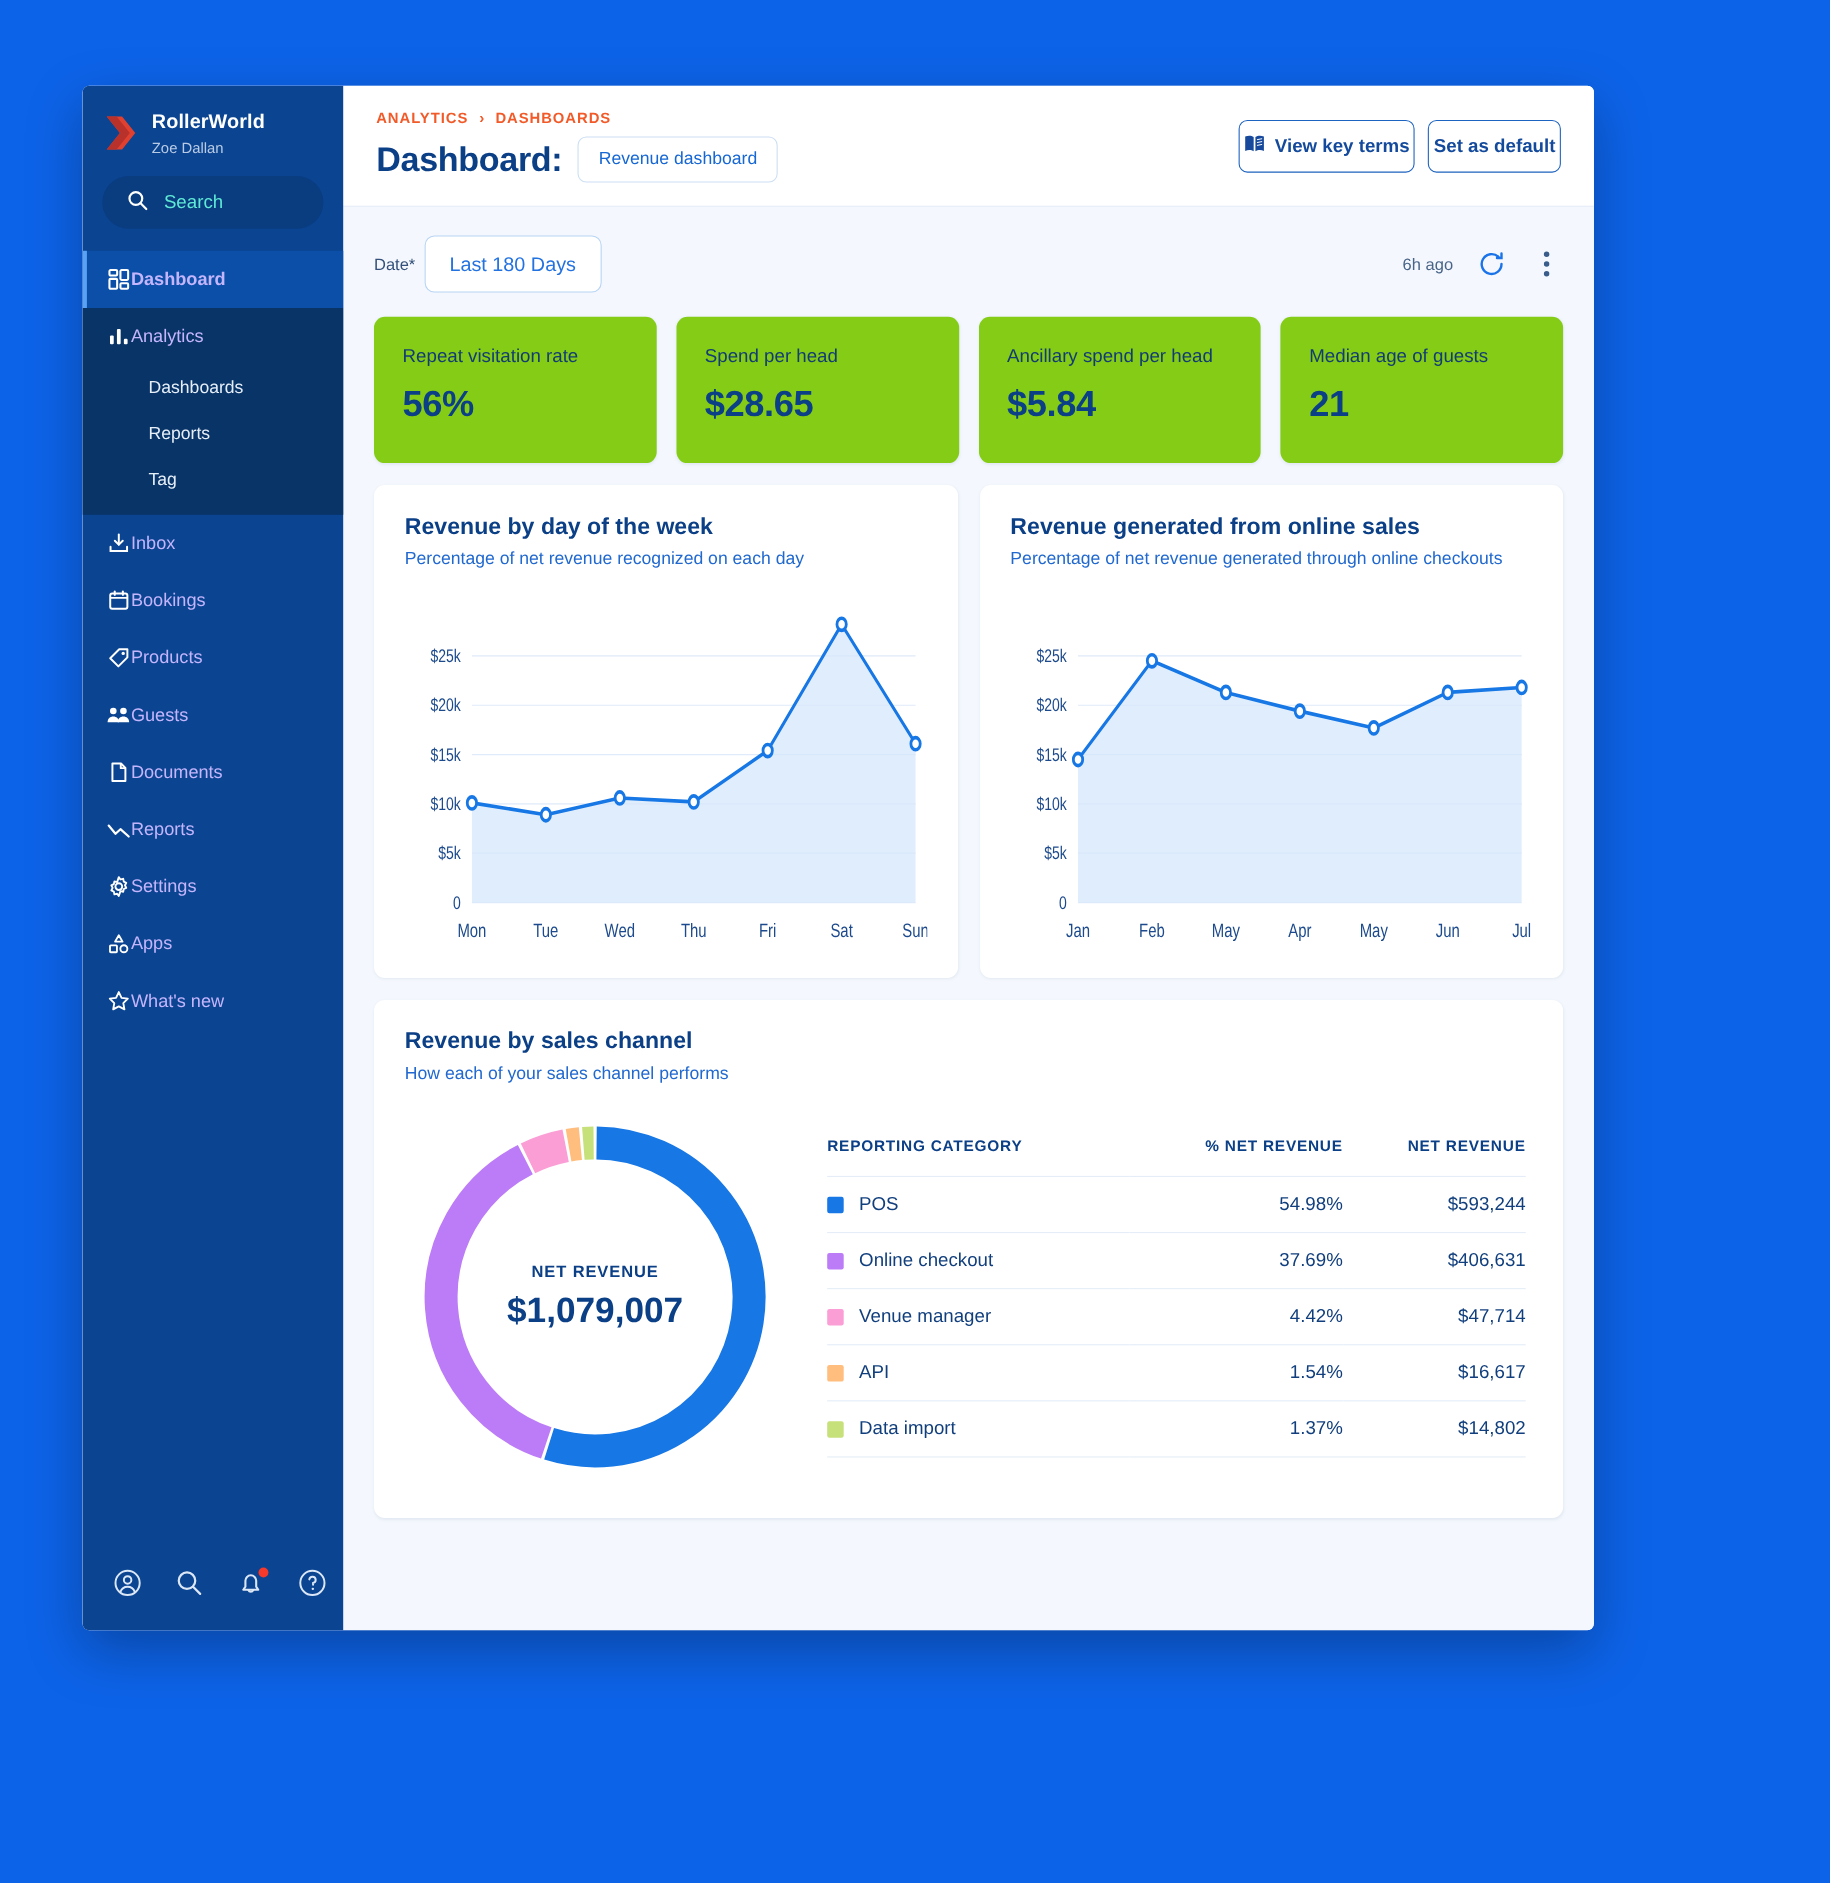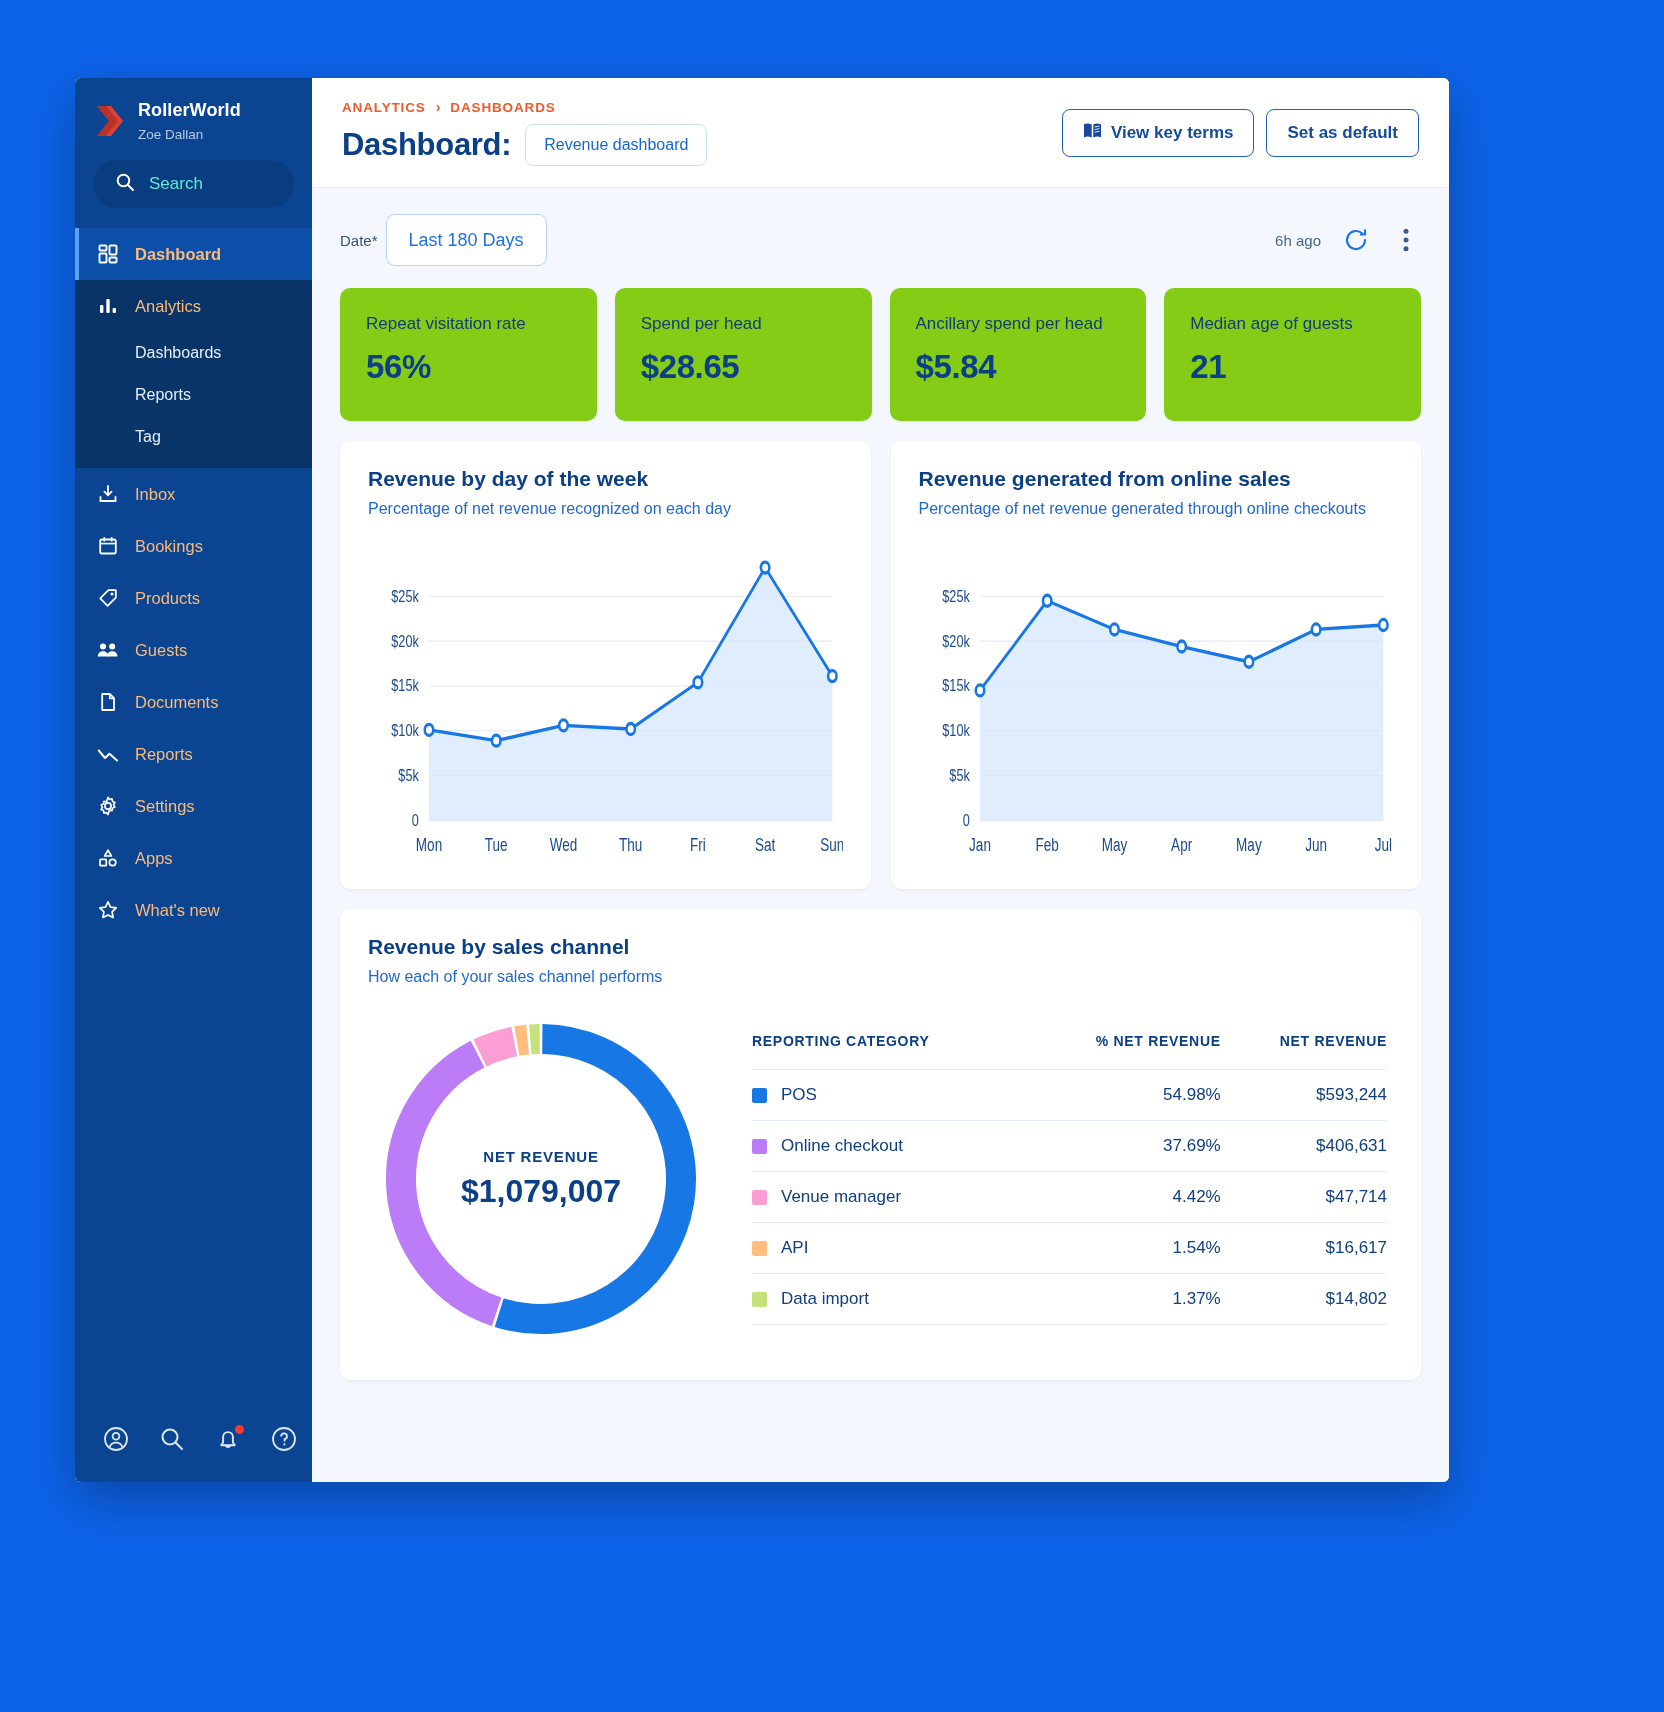--- a/index.html
+++ b/index.html
@@ -43,23 +43,23 @@
     background: #0a3c80;
     border-radius: 24px;
     display: flex; align-items: center;
     gap: 14px; padding: 0 22px;
     cursor: text;
   }
   .search-box span.lbl { color: #5eead4; font-size: 17px; }
 
   .nav { margin-top: 20px; }
   .nav-item {
-    display: flex; align-items: center; gap: 16px;
+    display: flex; align-items: center; 
     height: 52px; padding-left: 22px;
-    color: #fdba74; font-size: 16.5px;
+    color: #c4b5fd; font-size: 16.5px;
     cursor: pointer; position: relative;
   }
   .nav-item .ico { width: 22px; height: 22px; flex: 0 0 22px; display:flex; align-items:center; justify-content:center; }
   .nav-item.active { background: #0b4fa8; font-weight: bold; }
   .nav-item.active::before {
     content:""; position:absolute; left:0; top:0; bottom:0; width:4px; background:#5aa2f5;
   }
   .nav-group { background: #083468; padding-bottom: 10px; }
   .nav-sub {
     height: 42px; display:flex; align-items:center;
@@ -91,21 +91,21 @@
   .crumb-sep { color: #f15a29; font-size: 14px; font-weight: bold; }
   .title-row { display: flex; align-items: center; gap: 14px; }
   .page-title { color: #0b3f86; font-size: 31px; font-weight: bold; letter-spacing: -.3px; }
   .pill-chip {
     border: 1px solid #cddff3; background: #fff; border-radius: 8px;
     padding: 11px 18px; color: #1667d4; font-size: 16px; cursor: pointer;
   }
   .top-actions { display: flex; gap: 12px; }
   .btn-outline {
     border: 1px solid #1d63c0; background: #fff; color: #144a9c;
-    border-radius: 8px; height: 48px; padding: 0 20px;
+    border-radius: 8px; height: 48px; padding: 0 4px;
     font-size: 17px; font-weight: bold; cursor: pointer;
     display: flex; align-items: center; gap: 9px;
   }
 
   .content { flex: 1; overflow: hidden; padding: 26px 28px 0 28px; }
 
   .filter-row { display: flex; align-items: center; justify-content: space-between; margin-bottom: 22px; height: 52px; }
   .filter-left { display: flex; align-items: center; gap: 8px; }
   .filter-label { color: #34507a; font-size: 15px; }
   .filter-chip {

